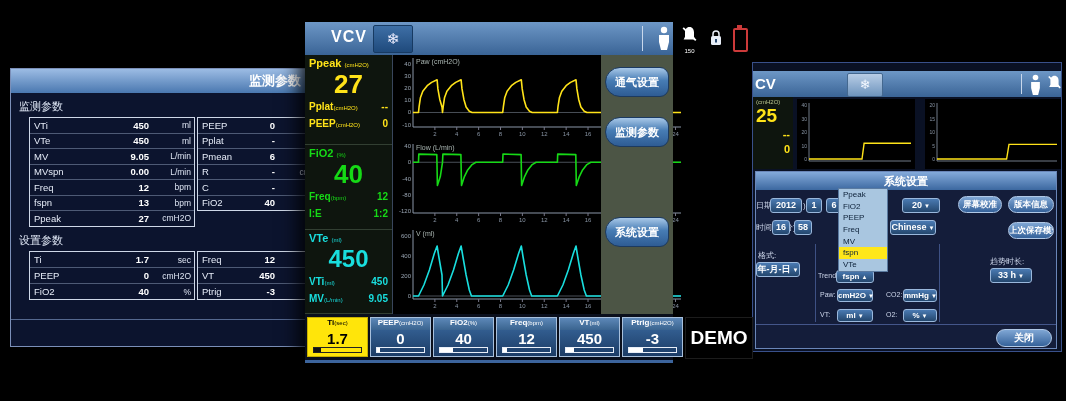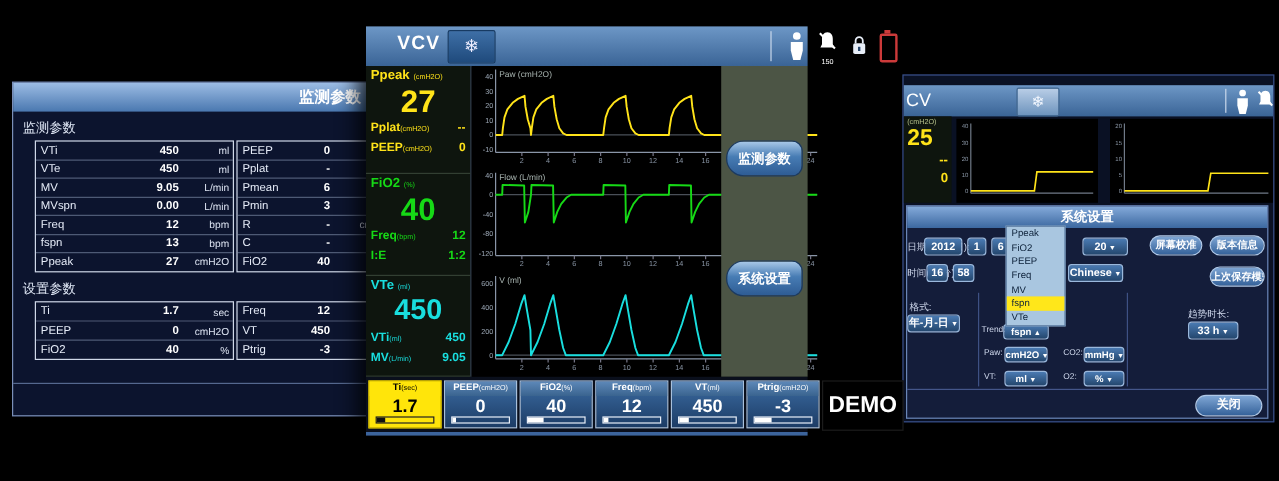--- a/index.html
+++ b/index.html
@@ -75,21 +75,21 @@
   .bcell.sel .bv{color:#000;}
   .bcell.sel .track{border-color:#222;}
   .bcell.sel .fill{background:#111;}
   .demo{position:absolute;left:380px;top:3px;width:66px;height:40px;background:#000;color:#fff;
         font-weight:bold;font-size:19px;text-align:center;line-height:40px;border:1px solid #1c1c1c;}
 
   
   #right-panel{left:752px;top:62px;width:310px;height:290px;background:#0a1124;z-index:1;
                overflow:hidden;border:1px solid #39508a;box-sizing:border-box;}
   .r-header{position:absolute;left:0;top:8px;right:0;height:26px;background:linear-gradient(#6d97c6,#3a6496);}
-  .r-mode{position:absolute;left:2px;top:4px;font-size:15px;font-weight:normal;color:#fff;}
+  .r-mode{position:absolute;left:2px;top:4px;font-size:15px;font-weight:bold;color:#fff;}
   .r-freeze{position:absolute;left:94px;top:2px;width:34px;height:22px;
       background:linear-gradient(#b8cde6,#6e94bd);border:1px solid #44688f;border-radius:2px;
       color:#f4f8ff;font-size:13px;text-align:center;line-height:21px;}
   .r-sep{position:absolute;left:268px;top:3px;bottom:3px;width:1px;background:#c9d8ec;}
   .r-pcol{position:absolute;left:0;top:34px;width:40px;height:72px;background:#0e150e;padding:2px 3px;box-sizing:border-box;}
   .r-plabel{font-size:6px;color:#b9c48e;}
   .r-big{font-size:19px;font-weight:bold;color:#ffe319;line-height:22px;}
   .r-prow{font-size:11px;font-weight:bold;color:#ffe319;text-align:right;line-height:15px;}
   .rplot{position:absolute;top:36px;height:70px;background:#000;}
   #rplot1{left:44px;width:118px;} #rplot2{left:172px;width:136px;}
@@ -170,25 +170,20 @@
           <span class="u"></span>
         </div>
         <div class="trow">
           <span class="l">Pplat</span>
           <span class="v">-</span>
           <span class="u"></span>
         </div>
         <div class="trow">
           <span class="l">Pmean</span>
           <span class="v">6</span>
-          <span class="u"></span>
-        </div>
-        <div class="trow">
-          <span class="l">Pmin</span>
-          <span class="v">3</span>
           <span class="u"></span>
         </div>
         <div class="trow">
           <span class="l">R</span>
           <span class="v">-</span>
           <span class="u">cmH</span>
         </div>
         <div class="trow">
           <span class="l">C</span>
           <span class="v">-</span>
@@ -498,20 +493,21 @@
             <text x="238.77551020408163" y="81" text-anchor="middle" font-size="6" fill="#8894a4">20</text>
             <line x1="260.65306122448976" y1="72" x2="260.65306122448976" y2="75" stroke="#778" stroke-width="1"></line>
             <text x="260.65306122448976" y="81" text-anchor="middle" font-size="6" fill="#8894a4">22</text>
             <line x1="282.53061224489795" y1="72" x2="282.53061224489795" y2="75" stroke="#778" stroke-width="1"></line>
             <text x="282.53061224489795" y="81" text-anchor="middle" font-size="6" fill="#8894a4">24</text>
             <text x="23" y="9" font-size="7" fill="#a8b4b0">V (ml)</text>
             <polyline points="20.0,69.0 25.5,69.0 30.9,58.0 36.4,43.0 41.3,26.5 44.1,19.0 45.7,29.0 49.0,48.0 49.5,69.0 55.0,58.0 60.5,43.0 65.4,26.5 68.1,19.0 69.8,29.0 73.1,48.0 76.3,63.0 78.5,69.0 109.7,69.0 115.2,58.0 120.6,43.0 125.6,26.5 128.3,19.0 129.9,29.0 133.2,48.0 136.5,63.0 138.7,69.0 164.4,69.0 169.9,58.0 175.3,43.0 180.3,26.5 183.0,19.0 184.6,29.0 187.9,48.0 191.2,63.0 193.4,69.0 220.2,69.0 225.6,58.0 231.1,43.0 236.0,26.5 238.8,19.0 240.4,29.0 243.7,48.0 247.0,63.0 249.2,69.0 288.0,69.0" fill="none" stroke="#19dede" stroke-width="1.6" stroke-linejoin="round"></polyline>
           </svg></div>
       </div>
     <div class="bcol" id="bcol">
+        <div class="sbtn" style="top: 12px;">通气设置</div>
         <div class="sbtn" style="top: 62px;">监测参数</div>
         <div class="sbtn" style="top: 162px;">系统设置</div>
       </div>
     <div class="brow" id="brow">
       <div class="demo">DEMO</div>
     <div class="bcell sel" style="left: 2px;">
           <div class="bl"><span>Ti</span><span class="un">(sec)</span></div>
           <div class="bv">1.7</div>
           <div class="track">
             <div class="fill" style="width: 15%;"></div>

